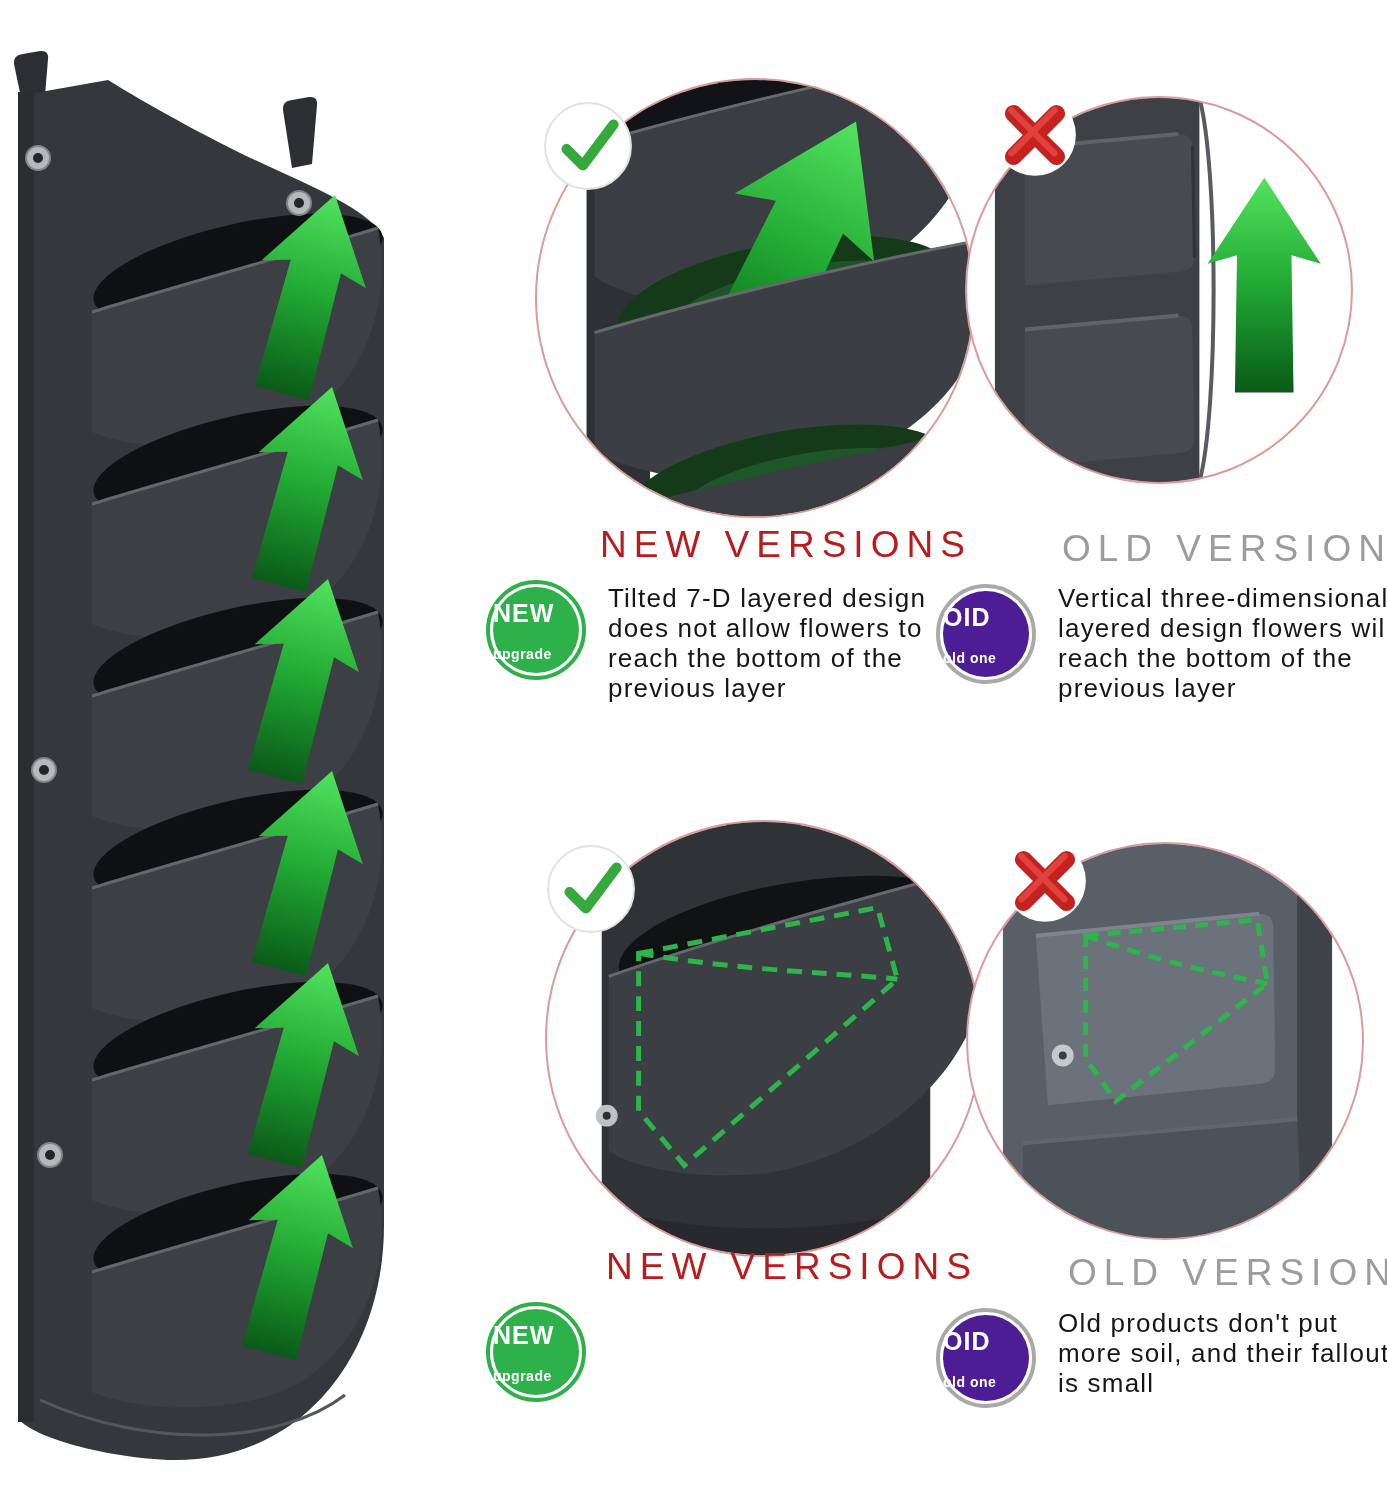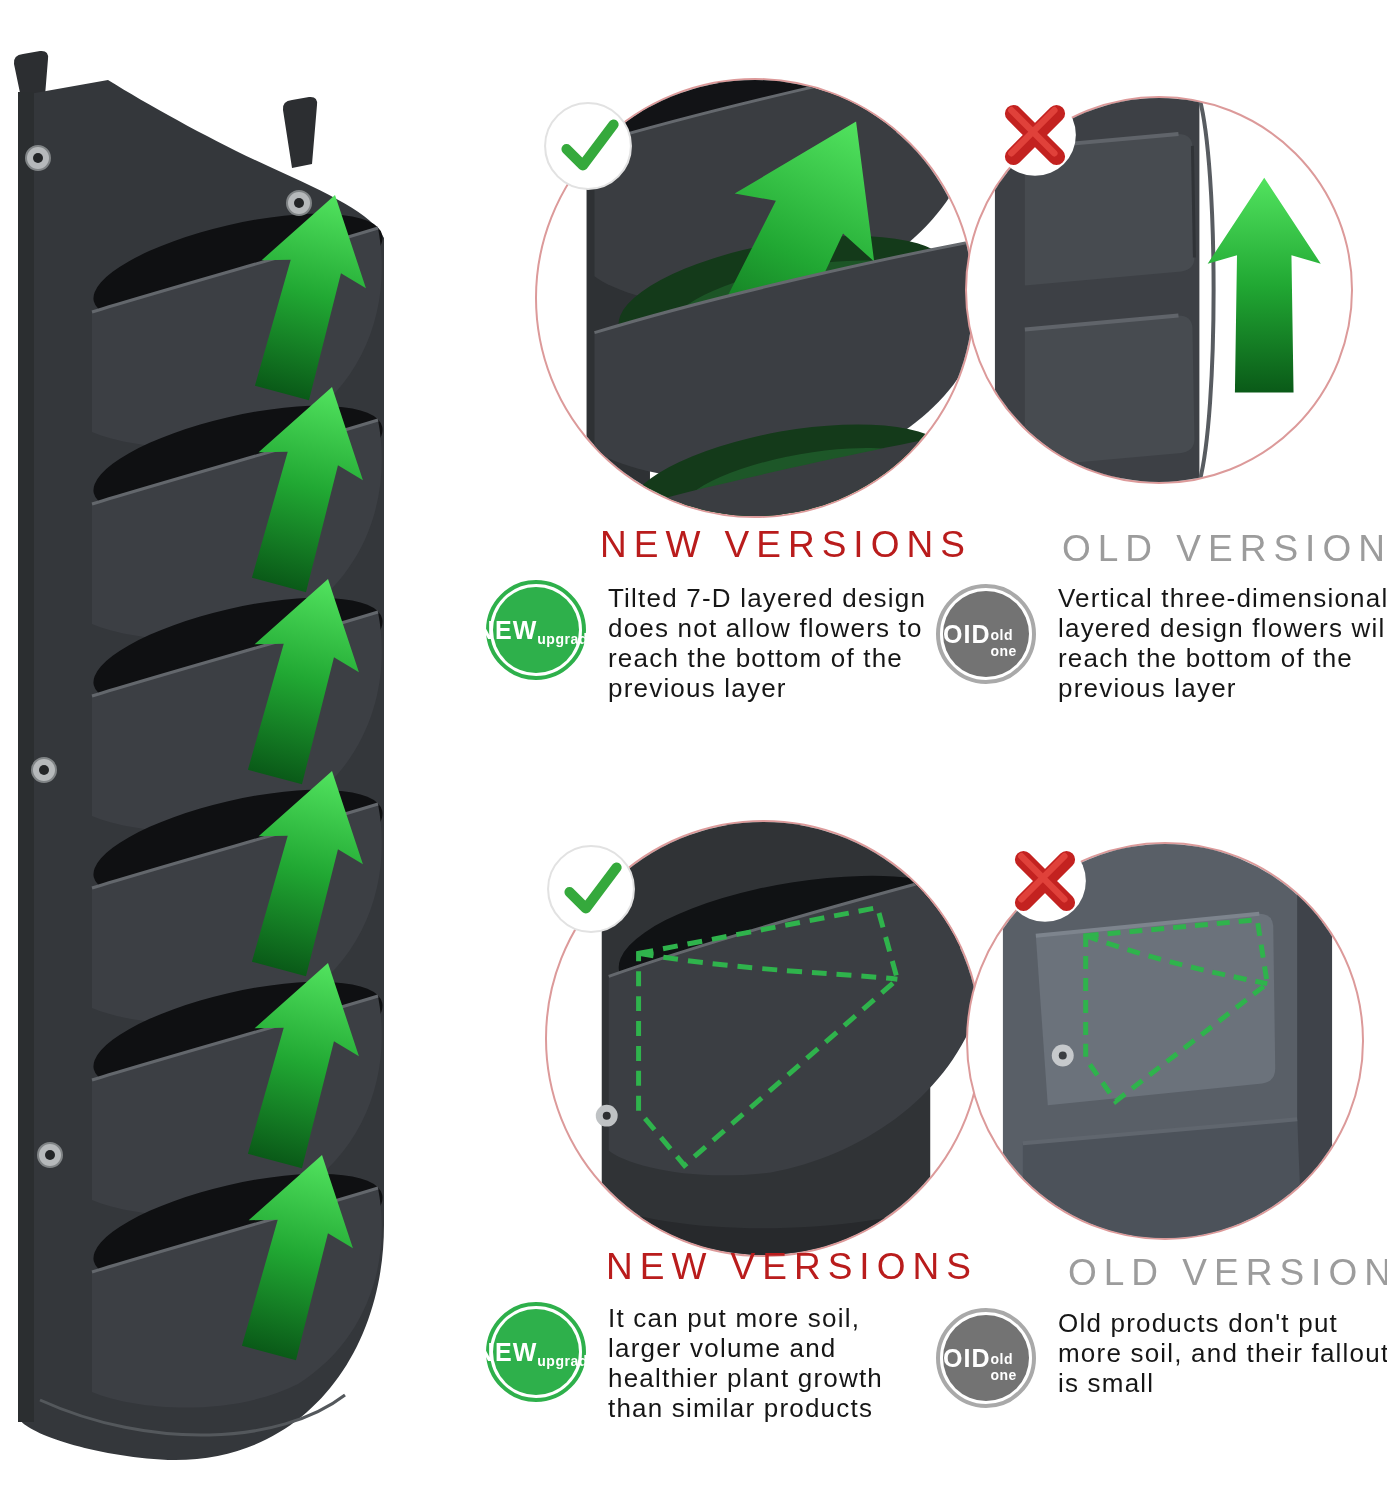--- a/index.html
+++ b/index.html
@@ -12,24 +12,24 @@
   .mark{position:absolute;}
   .mark svg{display:block;width:100%;height:100%;}
   .hdr{position:absolute;font-size:37px;letter-spacing:7px;font-weight:400;white-space:nowrap;}
   .hdr.green{color:#b91c1c;}
   .hdr.gray{color:#9c9c9c;}
   .para{position:absolute;font-size:26px;line-height:30px;letter-spacing:1.2px;color:#161616;}
   .badge{position:absolute;width:100px;height:100px;border-radius:50%;box-sizing:border-box;
          padding:3px;background:#fff;}
   .badge.green{border:4px solid #2eb04b;}
   .badge.gray{border:4px solid #a9a9a9;}
-  .badge-inner{width:100%;height:100%;border-radius:50%;display:flex;flex-direction:row;
-         align-items:center;justify-content:center;color:#fff;}
+  .badge-inner{width:100%;height:100%;border-radius:50%;display:flex;flex-direction:column;
+         align-items:flex-start;justify-content:center;color:#fff;}
   .badge.green .badge-inner{background:#2eb04b;}
-  .badge.gray .badge-inner{background:#737373;}
+  .badge.gray .badge-inner{background:#4c1d95;}
   .b1{font-size:25px;font-weight:700;letter-spacing:1px;}
   .b2{font-size:14px;font-weight:700;margin-top:18px;letter-spacing:0.5px;}
 </style>
 </head>
 <body>
 
 <div class="stage">
 
   <svg width="0" height="0" style="position:absolute" aria-hidden="true">
     <defs>
@@ -216,21 +216,20 @@
 
   <div class="hdr green" style="left:606px;top:1246px">NEW VERSIONS</div>
   <div class="hdr gray" style="left:1068px;top:1252px">OLD VERSION</div>
 
   <div class="badge green" style="left:486px;top:1302px">
     <div class="badge-inner">
       <span class="b1">NEW</span>
       <span class="b2">upgrade</span>
     </div>
   </div>
-  <div class="para" style="left:608px;top:1303px;width:322px">It can put more soil, larger volume and healthier plant growth than similar products</div>
 
   <div class="badge gray" style="left:936px;top:1308px">
     <div class="badge-inner">
       <span class="b1">OID</span>
       <span class="b2">old one</span>
     </div>
   </div>
   <div class="para" style="left:1058px;top:1308px;width:342px">Old products don't put more soil, and their fallout is small</div>
 
 </div>

